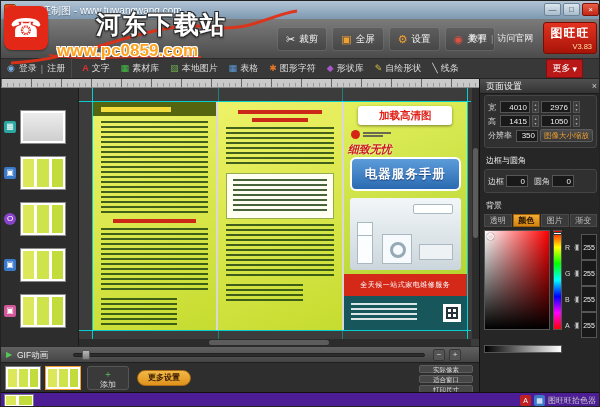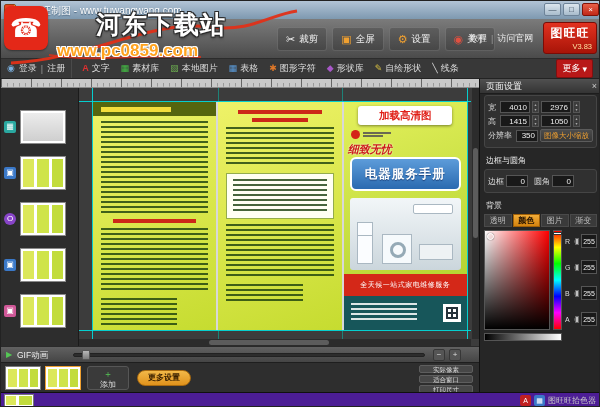--- a/index.html
+++ b/index.html
@@ -24,21 +24,21 @@
   .brand{position:absolute;right:4px;top:3px;width:54px;height:32px;background:linear-gradient(#e23220,#a81408);border:1px solid #7a0c06;border-radius:3px;text-align:center;}
   .brand-name{display:block;color:#fff;font-weight:bold;font-size:12px;margin-top:2px;letter-spacing:1px;}
   .brand-ver{display:block;color:#ffe0a0;font-size:7.5px;text-align:right;padding-right:4px;}
 
   
   .insertbar{position:absolute;left:0;top:58px;width:600px;height:20px;background:#383838;border-bottom:1px solid #232323;display:flex;align-items:center;font-size:9px;color:#ddd;}
   .login-area{display:flex;align-items:center;gap:4px;padding:0 6px;border-right:1px solid #4a4a4a;height:100%;}
   .insert-items{display:flex;align-items:center;gap:11px;padding-left:10px;flex:1;height:100%;}
   .ins-item{display:flex;align-items:center;gap:3px;}
   .ins-icon{font-size:9px;line-height:9px;}
-  .more-pill{margin-left:auto;margin-right:8px;background:#b81818;color:#fff;border-radius:2px;padding:2px 5px;display:flex;gap:2px;align-items:center;border:1px solid #801010;}
+  .more-pill{margin-left:auto;margin-right:18px;background:#b81818;color:#fff;border-radius:2px;padding:2px 5px;display:flex;gap:2px;align-items:center;border:1px solid #801010;}
 
   
   .ruler{position:absolute;left:0;top:78px;width:478px;height:9px;background:#c9c9c9;border-bottom:1px solid #8a8a8a;
     background-image:repeating-linear-gradient(to right,#666 0 1px,transparent 1px 30px),repeating-linear-gradient(to right,#9a9a9a 0 1px,transparent 1px 6px);
     background-size:100% 100%,100% 45%;background-position:0 0,0 100%;background-repeat:no-repeat;}
 
   
   .layers{position:absolute;left:0;top:87px;width:78px;height:258px;background:#2d2d2d;border-right:1px solid #1b1b1b;}
   .layers-header{height:13px;background:linear-gradient(#5d5d5d,#3d3d3d);color:#eee;font-size:8.5px;line-height:13px;padding-left:5px;border-bottom:1px solid #252525;}
   .layer-row{position:absolute;left:0;width:78px;height:46px;display:flex;align-items:center;gap:4px;padding-left:3px;}
@@ -109,21 +109,21 @@
   .picker{display:flex;gap:3px;margin:2px 4px;}
   .sat{position:relative;width:66px;height:100px;background:linear-gradient(to top,#000,rgba(0,0,0,0)),linear-gradient(to right,#fff,rgba(255,255,255,0)),#f00;border:1px solid #555;}
   .sat-cursor{position:absolute;left:2px;top:2px;width:7px;height:7px;border:1px solid #fff;border-radius:50%;box-shadow:0 0 1px #000;}
   .hue{position:relative;width:9px;height:100px;background:linear-gradient(to bottom,#f00,#ff0,#0f0,#0ff,#00f,#f0f,#f00);border:1px solid #555;}
   .hue-cursor{position:absolute;left:-1px;right:-1px;top:1px;height:3px;background:#fff;border:1px solid #333;}
   .channels{flex:1;display:flex;flex-direction:column;justify-content:space-between;padding:4px 0;}
   .ch-row{display:flex;align-items:center;gap:2px;}
   .ch-l{width:7px;color:#ddd;font-size:7px;flex:none;}
   .ch-track{flex:1;height:3px;background:#555;position:relative;border-radius:1px;}
   .ch-thumb{position:absolute;right:0;top:-2px;width:4px;height:7px;background:#c0c0c0;border:1px solid #666;}
-  .ch-val{width:16px;height:14px;background:#191919;border:1px solid #555;color:#eee;font-size:7px;text-align:center;font-family:"Liberation Sans",sans-serif;}
+  .ch-val{width:16px;height:26px;background:#191919;border:1px solid #555;color:#eee;font-size:7px;text-align:center;font-family:"Liberation Sans",sans-serif;}
   .alpha-bar{margin:3px 4px 0;width:78px;height:8px;background:linear-gradient(to right,#000,#fff);border:1px solid #555;}
 
   
   .gifbar{position:absolute;left:0;top:345px;width:478px;height:16px;background:linear-gradient(#616161,#454545);border-top:1px solid #2a2a2a;color:#eee;font-size:8.5px;}
   .play-ico{position:absolute;left:5px;top:4px;color:#55c855;font-size:8px;line-height:8px;}
   .gif-label{position:absolute;left:16px;top:3px;}
   .gif-track{position:absolute;left:72px;right:54px;top:6px;height:4px;background:#2d2d2d;border:1px solid #222;border-radius:2px;}
   .gif-handle{position:absolute;left:8px;top:-4px;width:8px;height:10px;background:linear-gradient(#b8b8b8,#7c7c7c);border:1px solid #555;border-radius:1px;}
   .gif-btn{position:absolute;top:2px;width:12px;height:12px;background:#555;border:1px solid #373737;color:#ddd;font-size:8px;line-height:10px;text-align:center;border-radius:2px;}
 

